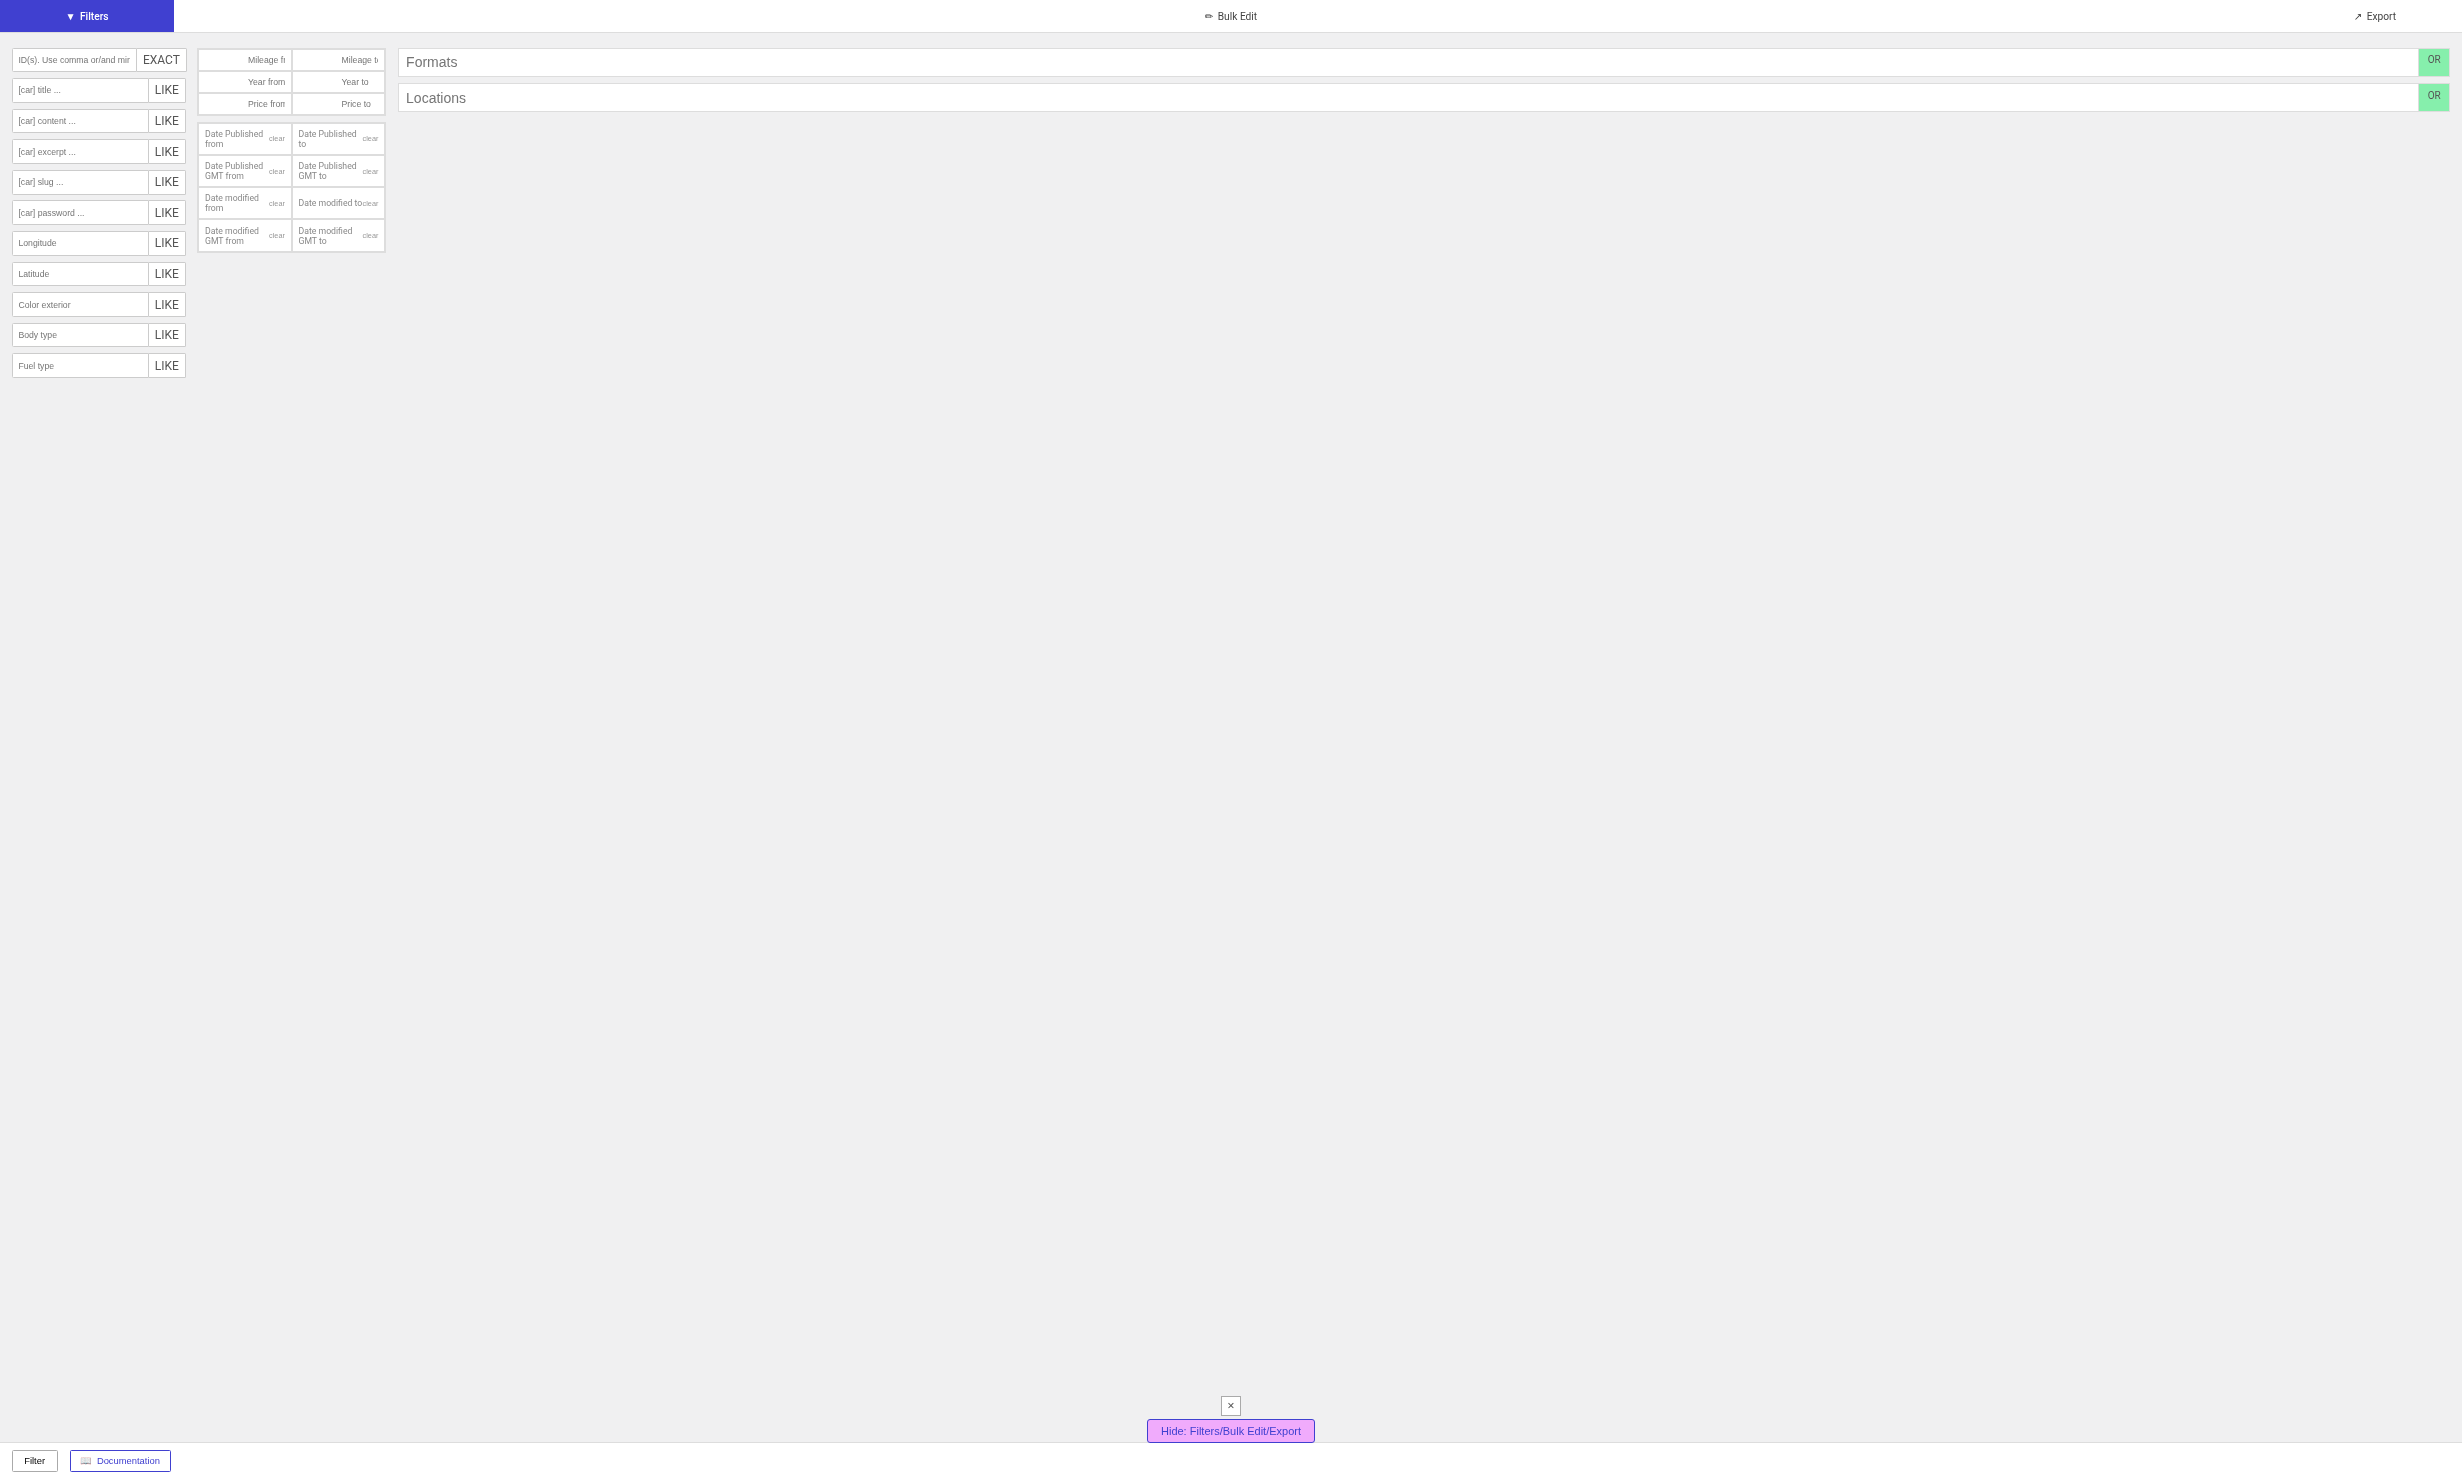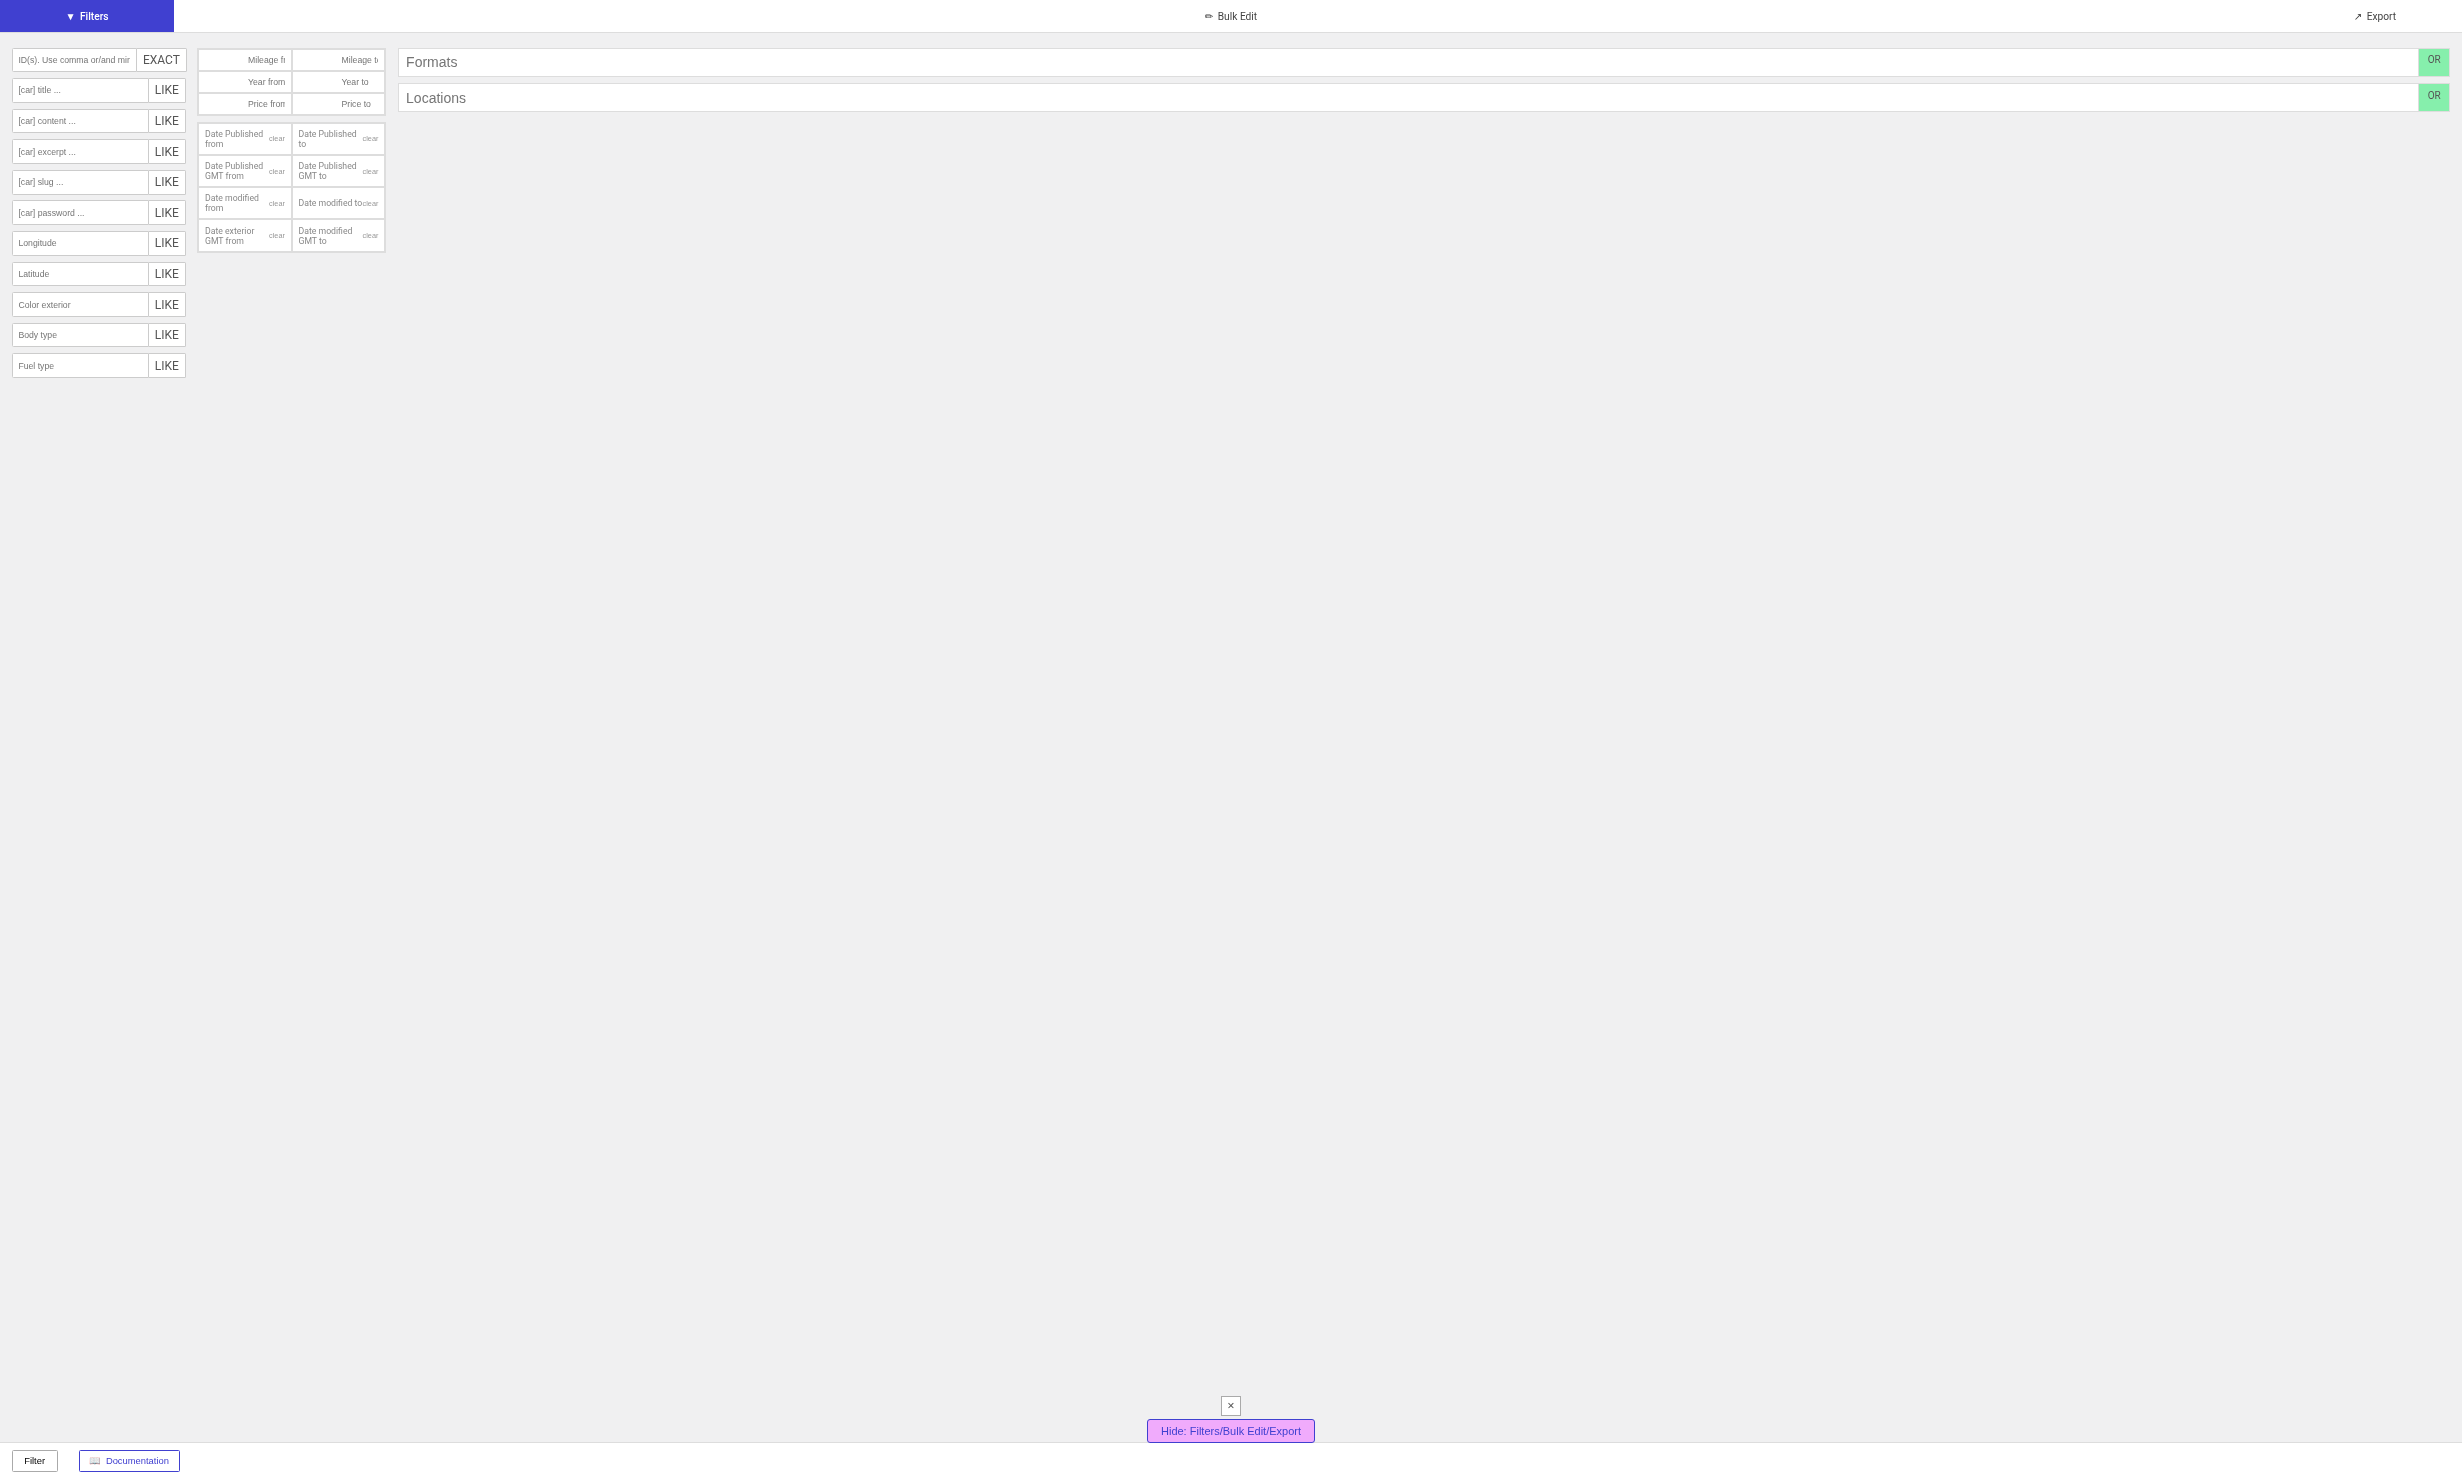--- a/index.html
+++ b/index.html
@@ -158,21 +158,21 @@
     .bottom-bar {
       position: fixed;
       bottom: 0;
       left: 0;
       right: 0;
       background: #fff;
       border-top: 0.7px solid #ddd;
       padding: 7.3px 11.6px;
       display: flex;
       align-items: center;
-      gap: 21px;
+      gap: 12px;
     }
     .filter-btn {
       border: 0.7px solid #aaa;
       background: #fff;
       padding: 4.4px 11.6px;
       font-size: 9.4px;
       cursor: pointer;
       border-radius: 1.5px;
     }
     .doc-btn {
@@ -345,21 +345,21 @@
       <div class="cell date-cell">
         <span>Date modified from</span>
         <button class="clear-btn">clear</button>
       </div>
       <div class="cell date-cell">
         <span>Date modified to</span>
         <button class="clear-btn">clear</button>
       </div>
 
       <div class="cell date-cell">
-        <span>Date exterior GMT from</span>
+        <span>Date modified GMT from</span>
         <button class="clear-btn">clear</button>
       </div>
       <div class="cell date-cell">
         <span>Date modified GMT to</span>
         <button class="clear-btn">clear</button>
       </div>
     </div>
   </div>
 
   <div class="col-right">

